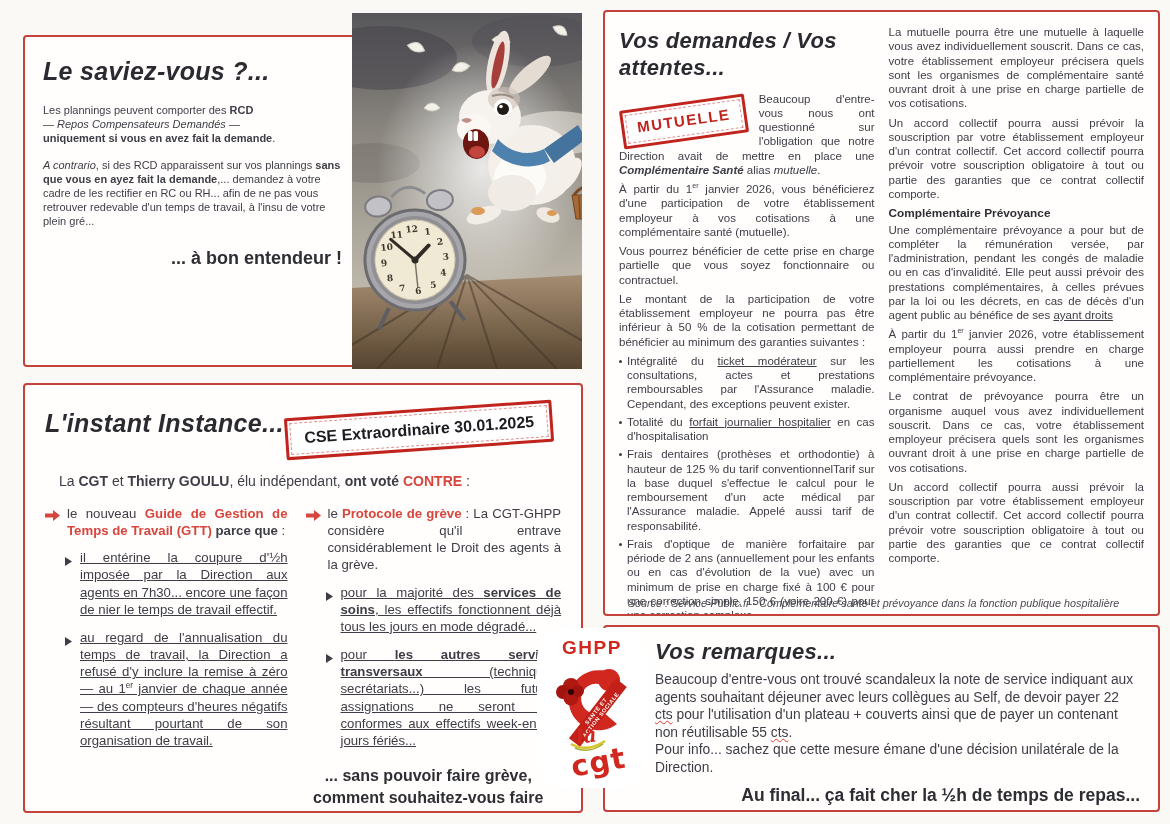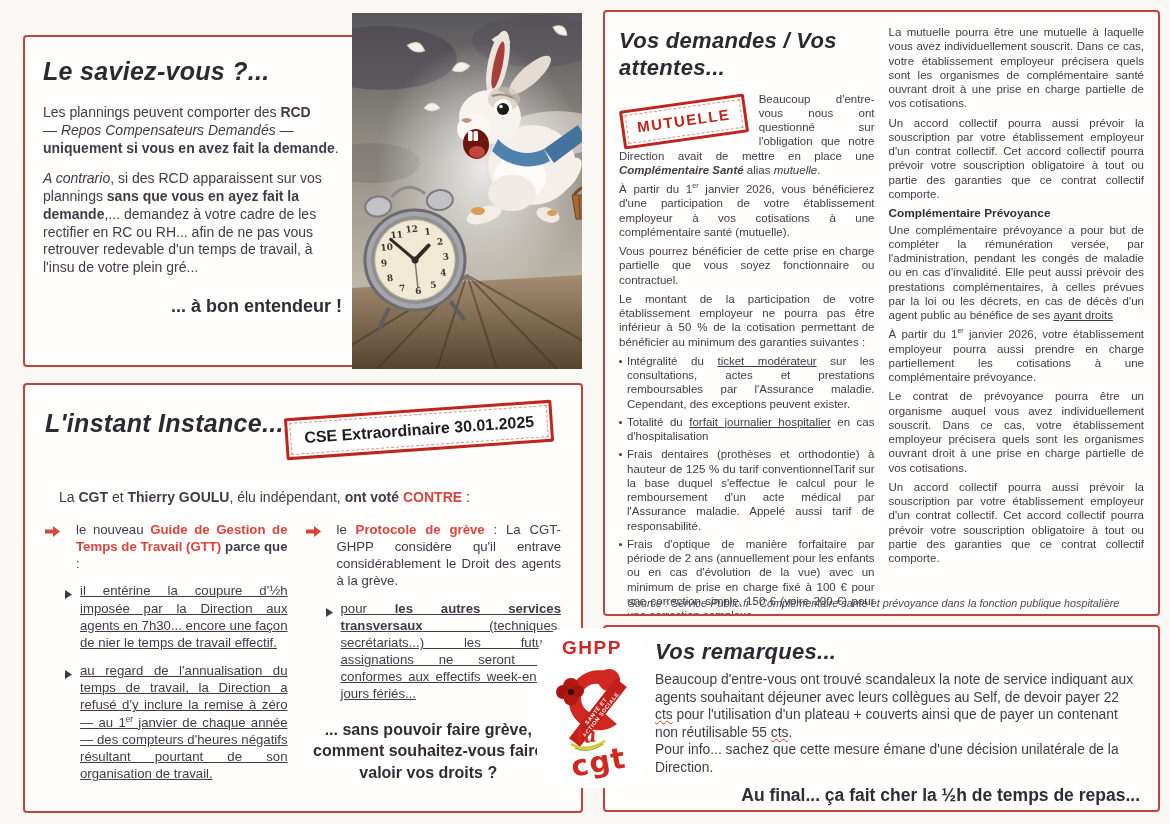--- a/index.html
+++ b/index.html
@@ -21,21 +21,21 @@
   .b{font-weight:700}
   .i{font-style:italic}
   .red{color:#d8453c}
   .u{text-decoration:underline}
   .sup{vertical-align:super;font-size:.62em;line-height:0}
   .wavy{text-decoration:underline;text-decoration-style:wavy;text-decoration-color:#e0372c;text-decoration-thickness:1px}
 
   
   #box-saviez{left:23px;top:35px;width:339px;height:332px;padding:20px 18px;}
   #box-saviez h2{font-size:25px;margin-bottom:18px;}
-  #box-saviez p{font-size:14px;line-height:1.27;margin:0 0 13px;}
+  #box-saviez p{font-size:11px;line-height:1.27;margin:0 0 13px;}
   #box-saviez .closing{ text-align:right;font-size:18px;margin-top:18px;color:#2e2d33;}
 
   
   #rabbit{position:absolute;left:352px;top:13px;width:230px;height:356px;}
   #rabbit svg{display:block}
   .clock-num{font-family:"DejaVu Serif",serif;font-size:9px;font-weight:700;fill:#3c382f;text-anchor:middle}
 
   
   #box-demandes{left:603px;top:10px;width:557px;height:606px;padding:13px 14px 24px;}
   .dem-cols{display:flex;gap:14px;}
@@ -52,25 +52,25 @@
   .dem-bullet{display:flex;gap:5px;margin:0 0 4px;}
   .dem-bullet .dot{flex:none;width:3px;height:3px;border-radius:50%;background:#3e3d46;margin-top:6px;}
   .dem-bullet p{flex:1;margin:0;}
   .source{position:absolute;left:0;right:16px;bottom:5px;text-align:center;font-size:10.8px;color:#4a4952;margin:0;}
 
   
   #box-instance{left:23px;top:383px;width:560px;height:430px;padding:18px 20px;}
   .inst-header{position:relative;height:62px;}
   .inst-header h2{font-size:25px;padding-top:6px;}
   .cse{position:absolute;right:8px;top:6px;padding:9px 16px;font-size:16px;color:#1c1b21;transform:rotate(-4deg);}
-  .lead{font-size:14px;margin:24px 0 16px 14px;}
+  .lead{font-size:14px;margin:8px 0 16px 14px;}
   .inst-cols{display:flex;gap:18px;font-size:13.2px;line-height:1.3;}
   .inst-col1{flex:0 0 47%;}
   .inst-col2{flex:1;}
-  .arrow-item{display:flex;gap:16px;margin:0 0 10px;}
+  .arrow-item{display:flex;gap:7px;margin:0 0 10px;}
   .arrow-item p{flex:1;margin:0;text-align:justify;}
   .arrow-icon{flex:none;margin-top:3px;}
   .sub-item{display:flex;gap:8px;margin:0 0 11px 20px;text-decoration:underline;}
   .sub-item p{flex:1;margin:0;text-align:justify;}
   .tri{flex:none;margin-top:4px;}
   .closing{text-align:center;font-size:16px;margin:16px 10px 0 0;color:#2e2d33;line-height:1.35;}
 
   
   #box-remarques{left:603px;top:625px;width:557px;height:187px;padding:12px 18px 10px 50px;}
   #box-remarques h2{font-size:22px;margin-bottom:6px;}
@@ -282,20 +282,26 @@
           <span class="arrow-icon"><svg width="15" height="11" viewBox="0 0 15 11">
                 <rect x="0" y="3.5" width="8" height="4" fill="#d8453c"></rect>
                 <polygon points="8,0 15,5.5 8,11" fill="#d8453c"></polygon>
               </svg></span>
           <p><span>le </span><span class="b red">Protocole de grève</span><span> : La CGT-GHPP considère qu'il entrave considérablement le Droit des agents à la grève.</span></p>
         </div>
         <div class="sub-item">
           <span class="tri"><svg width="7" height="9" viewBox="0 0 7 9">
                 <polygon points="0,0 7,4.5 0,9" fill="#3e3d46"></polygon>
               </svg></span>
+          <p><span>pour la majorité des </span><span class="b">services de soins</span><span>, les effectifs fonctionnent déjà tous les jours en mode dégradé...</span></p>
+        </div>
+        <div class="sub-item">
+          <span class="tri"><svg width="7" height="9" viewBox="0 0 7 9">
+                <polygon points="0,0 7,4.5 0,9" fill="#3e3d46"></polygon>
+              </svg></span>
           <p><span>pour </span><span class="b">les autres services transversaux</span><span> (techniques, secrétariats...) les futures assignations ne seront pas conformes aux effectifs week-end et jours fériés...</span></p>
         </div>
         <p class="closing"><span class="b">... sans pouvoir faire grève, comment souhaitez-vous faire valoir vos droits ?</span></p>
       </div>
     </div>
   </section>
 
   <section class="redbox" id="box-remarques">
     <h2 class="script-title">Vos remarques...</h2>
     <p><span>Beaucoup d'entre-vous ont trouvé scandaleux la note de service indiquant aux agents souhaitant déjeuner avec leurs collègues au Self, de devoir payer 22 </span><span class="wavy">cts</span><span> pour l'utilisation d'un plateau + couverts ainsi que de payer un contenant non réutilisable 55 </span><span class="wavy">cts</span><span>.</span></p>

